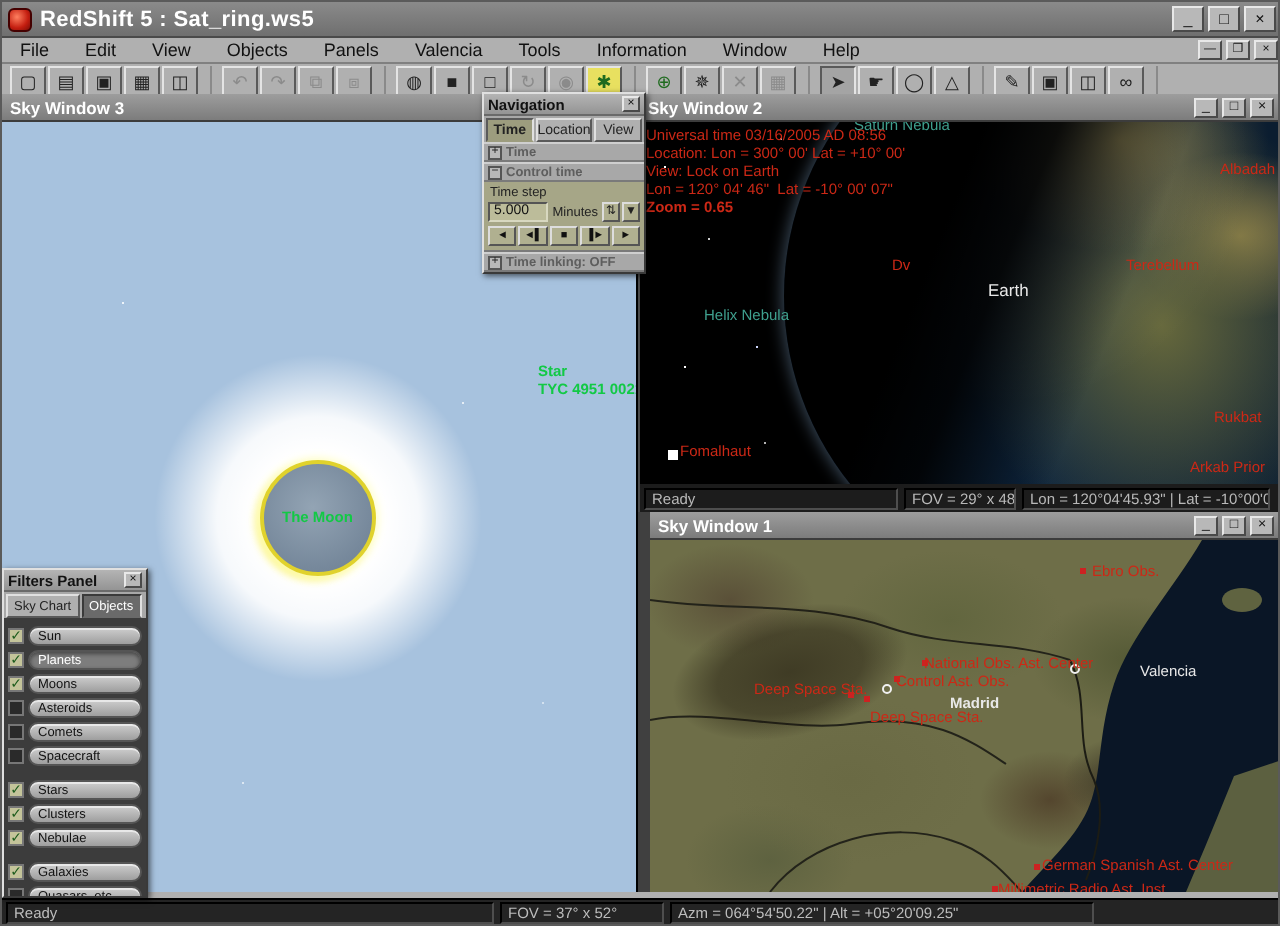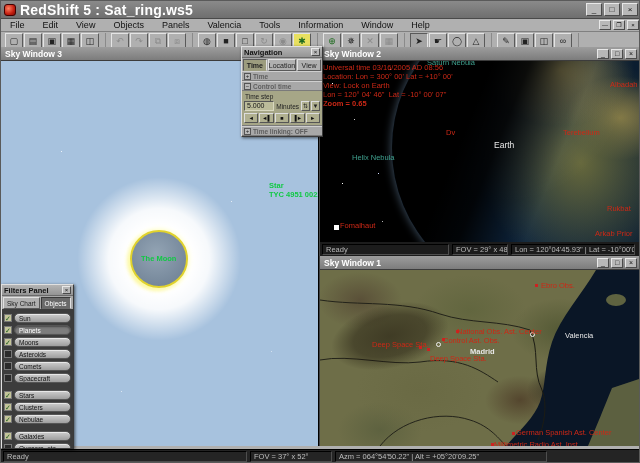--- a/index.html
+++ b/index.html
@@ -2,21 +2,21 @@
 <html><head>
 <meta charset="utf-8">
 <style>
   html,body{margin:0;padding:0;width:640px;height:463px;overflow:hidden;background:#000;}
   *{box-sizing:border-box;font-family:"Liberation Sans",sans-serif;}
   #app{position:relative;width:640px;height:463px;background:#b0b0b0;border:1px solid #5a5a5a;overflow:hidden;}
 
   
   .titlebar{position:absolute;left:0;top:0;width:640px;height:18px;background:linear-gradient(#8a8a8a,#6f6f6f);display:flex;align-items:center;padding:0 3px;border-bottom:1px solid #4a4a4a;}
   .titlebar .logo{width:12px;height:12px;margin-right:4px;border-radius:3px;background:radial-gradient(circle at 35% 35%,#ff8060,#c41e10 60%,#7a0d06);border:1px solid #400;}
-  .titlebar .title{color:#fff;font-size:14px;font-weight:bold;flex:1;letter-spacing:.2px;}
+  .titlebar .title{color:#fff;font-size:11px;font-weight:bold;flex:1;letter-spacing:.2px;}
   .winbtn{width:16px;height:13px;margin-left:2px;background:#b8b8b8;border:1px solid;border-color:#e8e8e8 #4a4a4a #4a4a4a #e8e8e8;font-size:8px;line-height:11px;text-align:center;color:#111;}
   .menubar{position:absolute;left:0;top:18px;width:640px;height:13px;background:#b0b0b0;display:flex;align-items:center;border-bottom:1px solid #808080;}
   .menubar .mi{font-size:9px;color:#111;padding:0 9px;height:13px;line-height:13px;}
   .menubar .spacer{flex:1;}
   .mdibtn{width:12px;height:10px;margin-right:2px;background:#b8b8b8;border:1px solid;border-color:#e8e8e8 #4a4a4a #4a4a4a #e8e8e8;font-size:6px;line-height:8px;text-align:center;color:#111;}
   .toolbar{position:absolute;left:0;top:31px;width:640px;height:18px;background:#b0b0b0;display:flex;align-items:center;padding-left:4px;border-bottom:1px solid #6a6a6a;}
   .tgroup{display:flex;margin-right:5px;padding-right:5px;border-right:1px solid #8a8a8a;}
   .tbtn{width:18px;height:16px;background:#b0b0b0;border:1px solid;border-color:#e4e4e4 #5a5a5a #5a5a5a #e4e4e4;font-size:9px;line-height:14px;text-align:center;color:#222;margin-right:1px;}
   .tbtn.dis{color:#8b8b8b;}
   .tbtn.yellow{background:#e8e060;color:#1f6b1f;}
@@ -62,21 +62,21 @@
     background:linear-gradient(112deg,#000 30%,rgba(0,0,0,.88) 39%,rgba(0,0,0,0) 55%);}
   .stars2{position:absolute;left:0;top:0;width:1px;height:1px;background:transparent;
     box-shadow:12px 22px 0 #fff,34px 58px 0 rgba(255,255,255,.8),58px 112px 0 #cfd8ff,92px 42px 0 rgba(255,255,255,.7),118px 150px 0 #fff,142px 122px 0 rgba(255,255,255,.7),160px 28px 0 #fff,198px 18px 0 rgba(255,255,255,.8),252px 38px 0 #fff,282px 72px 0 rgba(255,255,255,.8),300px 122px 0 #ffd,312px 158px 0 #fff,268px 142px 0 rgba(255,255,255,.8),240px 168px 0 #fff,62px 160px 0 rgba(255,255,255,.7),22px 122px 0 #fff,96px 94px 0 rgba(255,255,255,.6),178px 166px 0 #fff,214px 120px 0 #bcd4ff,254px 8px 0 #fff,314px 28px 0 rgba(255,255,255,.8),130px 74px 0 #fff,70px 8px 0 rgba(255,255,255,.7),16px 166px 0 2px #fff;}
   .ov{position:absolute;font-size:7.5px;line-height:9px;white-space:pre;}
   .red{color:#cc2816;}
   .green{color:#12c945;}
   .cyan{color:#3fa08e;}
   .white{color:#e8e8e8;padding-left:28px;}
 
   
-  #sw1{position:absolute;left:318px;top:209px;width:322px;height:190px;border-left:1px solid #404040;}
+  #sw1{position:absolute;left:318px;top:209px;width:322px;height:190px;border-left:6px solid #404040;}
   #sw1 .content{position:relative;width:100%;height:176px;overflow:hidden;
     background:
       radial-gradient(60px 40px at 40px 30px,#5a5038,transparent 70%),
       radial-gradient(80px 50px at 150px 40px,#62663f,transparent 70%),
       radial-gradient(70px 45px at 240px 60px,#555a36,transparent 70%),
       radial-gradient(40px 30px at 235px 120px,#3a3424,transparent 70%),
       radial-gradient(90px 60px at 100px 120px,#6a6a44,transparent 70%),
       radial-gradient(50px 35px at 200px 130px,#54462e,transparent 70%),
       radial-gradient(60px 40px at 60px 160px,#5e6240,transparent 70%),
       #6e6e48;}

